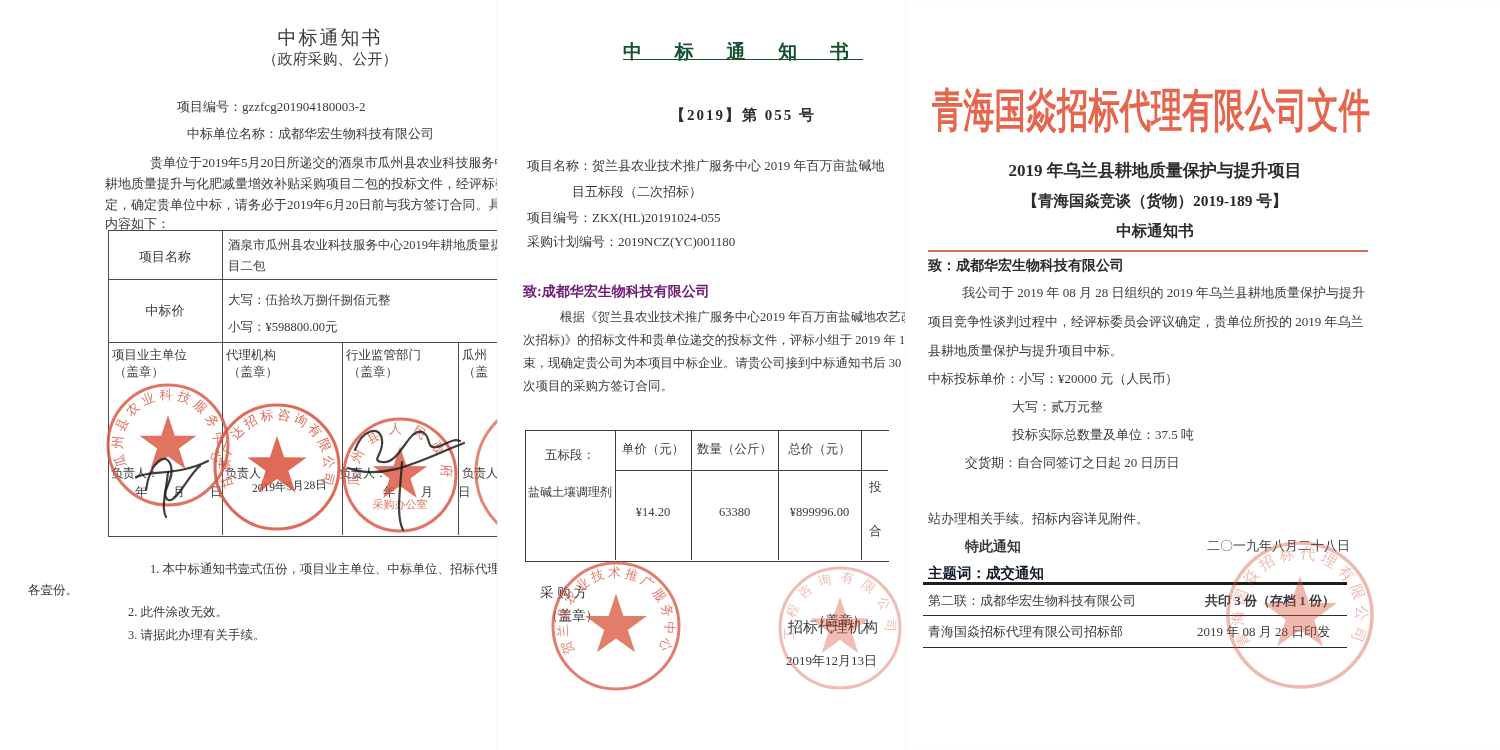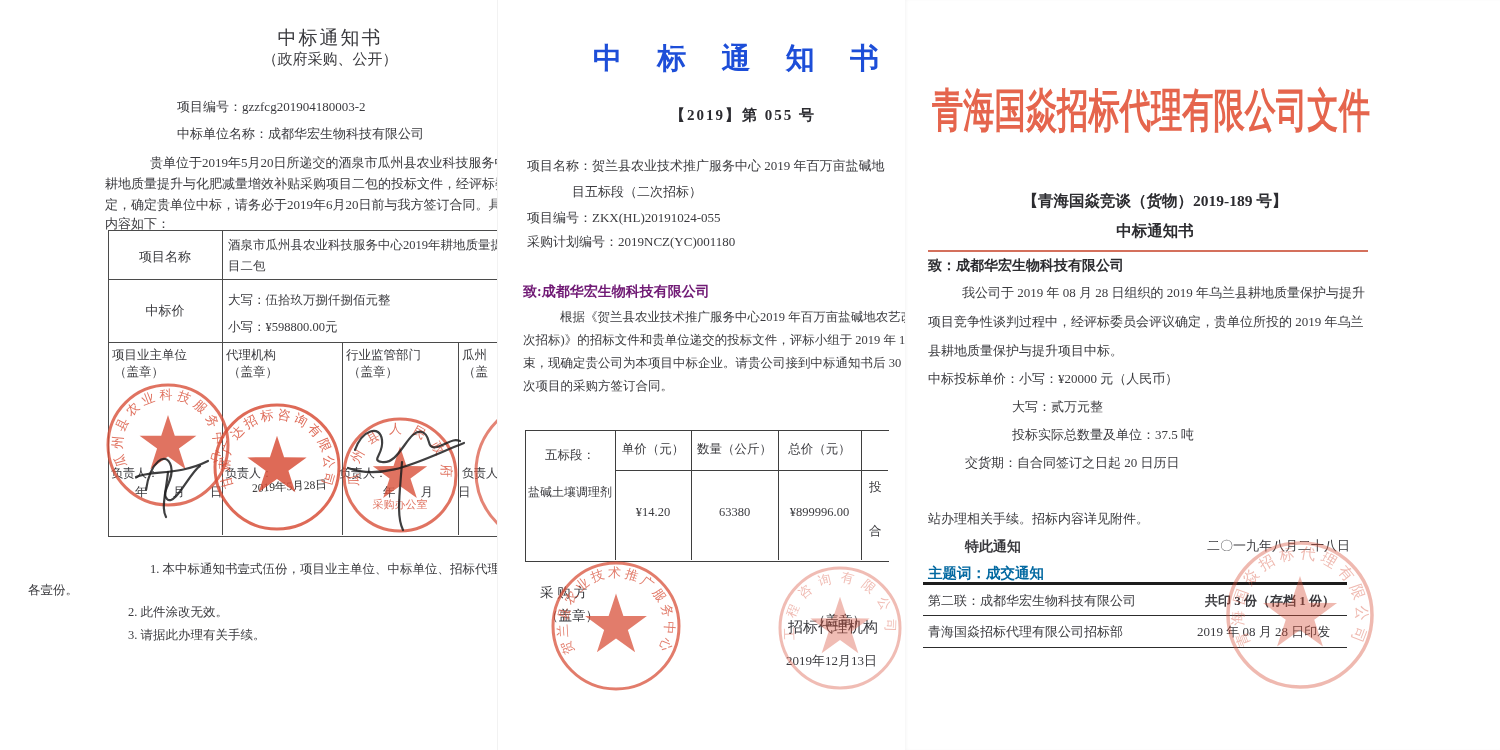--- a/index.html
+++ b/index.html
@@ -36,21 +36,21 @@
   </defs>
 </svg>
 
 <div id="canvas">
 
   <div class="doc" id="doc-left">
     <div class="t ctr" style="left:130px;top:26px;width:400px;font-size:19px;letter-spacing:2px;">中标通知书</div>
     <div class="t ctr" style="left:130px;top:50px;width:400px;font-size:15px;">（政府采购、公开）</div>
 
     <div class="t" style="left:177px;top:99px;font-size:13px;">项目编号：gzzfcg201904180003-2</div>
-    <div class="t" style="left:177px;top:126px;font-size:13px;">中标单位名称：成都华宏生物科技有限公司</div>
+    <div class="t" style="left:187px;top:126px;font-size:13px;">中标单位名称：成都华宏生物科技有限公司</div>
 
     <div class="t" style="left:150px;top:155px;font-size:13px;">贵单位于2019年5月20日所递交的酒泉市瓜州县农业科技服务中心20</div>
     <div class="t" style="left:105px;top:176px;font-size:13px;">耕地质量提升与化肥减量增效补贴采购项目二包的投标文件，经评标委员</div>
     <div class="t" style="left:105px;top:197px;font-size:13px;">定，确定贵单位中标，请务必于2019年6月20日前与我方签订合同。具体</div>
     <div class="t" style="left:105px;top:216px;font-size:13px;text-align:center;">内容如下：</div>
 
     <div class="box" style="left:108px;top:230px;width:470px;height:305px;border-right:none;"></div>
     <div class="hline" style="left:108px;top:279px;width:470px;"></div>
     <div class="hline" style="left:108px;top:342px;width:470px;"></div>
     <div class="vline" style="left:222px;top:230px;height:305px;"></div>
@@ -118,21 +118,21 @@
       <path d="M402,462 C400,492 396,516 403,530"></path>
     </svg>
 
     <div class="t" style="left:150px;top:562px;font-size:12.5px;">1. 本中标通知书壹式伍份，项目业主单位、中标单位、招标代理机构、行业监管部门</div>
     <div class="t" style="left:28px;top:583px;font-size:12.5px;">各壹份。</div>
     <div class="t" style="left:128px;top:605px;font-size:12.5px;">2. 此件涂改无效。</div>
     <div class="t" style="left:128px;top:628px;font-size:12.5px;">3. 请据此办理有关手续。</div>
   </div>
 
   <div class="doc" id="doc-mid">
-    <div class="t ctr b" style="left:46px;top:40px;width:400px;font-size:29px;letter-spacing:14px;color:#1d4ed8;">中 标 通 知 书</div>
+    <div class="t ctr b" style="left:46px;top:40px;width:400px;font-size:19px;letter-spacing:14px;color:#14532d;text-decoration:underline;">中 标 通 知 书</div>
     <div class="t ctr b" style="left:46px;top:106px;width:400px;font-size:15px;letter-spacing:2px;color:#2b2b30;">【2019】第 055 号</div>
 
     <div class="t" style="left:30px;top:158px;font-size:13px;">项目名称：贺兰县农业技术推广服务中心 2019 年百万亩盐碱地</div>
     <div class="t" style="left:75px;top:184px;font-size:13px;">目五标段（二次招标）</div>
     <div class="t" style="left:30px;top:210px;font-size:13px;">项目编号：ZKX(HL)20191024-055</div>
     <div class="t" style="left:30px;top:234px;font-size:13px;">采购计划编号：2019NCZ(YC)001180</div>
 
     <div class="t b" style="left:26px;top:283px;font-size:14px;color:#701a75;">致:成都华宏生物科技有限公司</div>
 
     <div class="t" style="left:63px;top:310px;font-size:12.5px;">根据《贺兰县农业技术推广服务中心2019 年百万亩盐碱地农艺改良项</div>
@@ -174,39 +174,40 @@
       <circle r="60" stroke-width="3"></circle>
       <path id="arc-m2" d="M-37.7,26.4 A46,46 0 1,1 37.7,26.4" fill="none"></path>
       <text font-size="13" letter-spacing="8"><textPath href="#arc-m2" startOffset="50%" text-anchor="middle">工程咨询有限公司</textPath></text>
       <use href="#star-shape" class="star" transform="scale(1.2)"></use>
     </svg>
   </div>
 
   <div class="doc" id="doc-right">
     <div class="t" id="letterhead" style="left:27px;top:86px;">青海国焱招标代理有限公司文件</div>
 
+    <div class="t ctr b" style="left:60px;top:160px;width:380px;font-size:17px;color:#2c2c30;">2019 年乌兰县耕地质量保护与提升项目</div>
     <div class="t ctr b" style="left:60px;top:191px;width:380px;font-size:15.5px;color:#2c2c30;text-align:center;">【青海国焱竞谈（货物）2019-189 号】</div>
     <div class="t ctr" style="left:60px;top:221px;width:380px;font-size:15.5px;font-weight:600;color:#2c2c30;">中标通知书</div>
     <div class="redline" style="left:23px;top:250px;width:440px;"></div>
 
     <div class="t b" style="left:23px;top:257px;font-size:14px;color:#2c2c30;">致：成都华宏生物科技有限公司</div>
 
     <div class="t" style="left:57px;top:285px;font-size:13px;">我公司于 2019 年 08 月 28 日组织的 2019 年乌兰县耕地质量保护与提升</div>
     <div class="t" style="left:23px;top:314px;font-size:13px;">项目竞争性谈判过程中，经评标委员会评议确定，贵单位所投的 2019 年乌兰</div>
     <div class="t" style="left:23px;top:343px;font-size:13px;">县耕地质量保护与提升项目中标。</div>
     <div class="t" style="left:23px;top:371px;font-size:13px;">中标投标单价：小写：¥20000 元（人民币）</div>
     <div class="t" style="left:107px;top:399px;font-size:13px;">大写：贰万元整</div>
     <div class="t" style="left:107px;top:427px;font-size:13px;">投标实际总数量及单位：37.5 吨</div>
     <div class="t" style="left:60px;top:455px;font-size:13px;">交货期：自合同签订之日起 20 日历日</div>
     <div class="t" style="left:23px;top:511px;font-size:13px;">站办理相关手续。招标内容详见附件。</div>
 
     <div class="t b" style="left:60px;top:538px;font-size:14px;">特此通知</div>
     <div class="t" style="left:302px;top:538px;font-size:13px;">二〇一九年八月二十八日</div>
 
-    <div class="t b" style="left:23px;top:564px;font-size:14.5px;font-family:Liberation Serif, serif;color:#0369a1;">主题词：成交通知</div>
+    <div class="t b" style="left:23px;top:564px;font-size:14.5px;font-family:Liberation Serif, serif;color:#0f172a;">主题词：成交通知</div>
     <div class="thick" style="left:18px;top:582px;width:424px;"></div>
 
     <div class="t" style="left:23px;top:593px;font-size:13px;">第二联：成都华宏生物科技有限公司</div>
     <div class="t" style="left:300px;top:593px;font-size:13px;font-weight:600;">共印 3 份（存档 1 份）</div>
     <div class="thin" style="left:18px;top:615px;width:424px;"></div>
 
     <div class="t" style="left:23px;top:624px;font-size:13px;">青海国焱招标代理有限公司招标部</div>
     <div class="t" style="left:292px;top:624px;font-size:13px;">2019 年 08 月 28 日印发</div>
     <div class="thin" style="left:18px;top:647px;width:424px;"></div>
 

